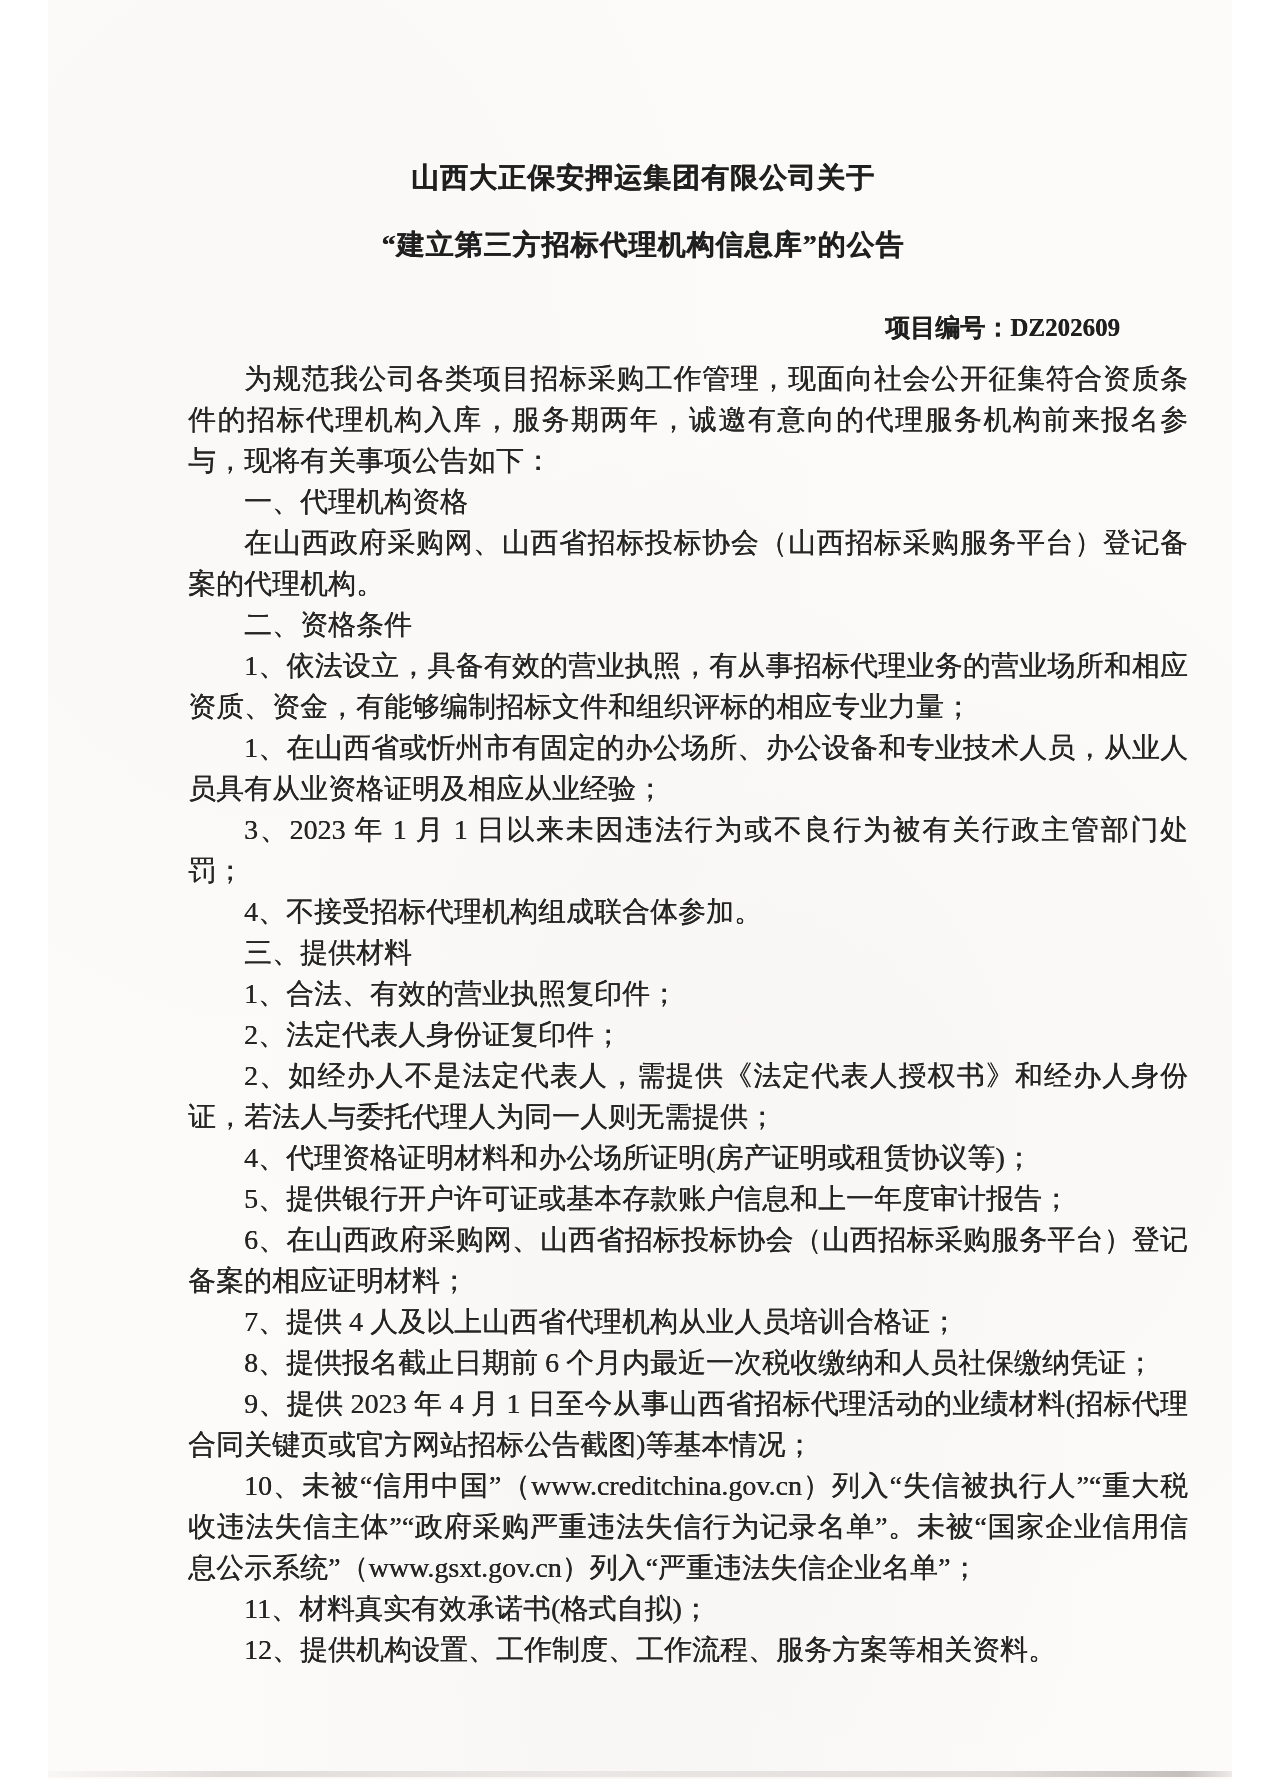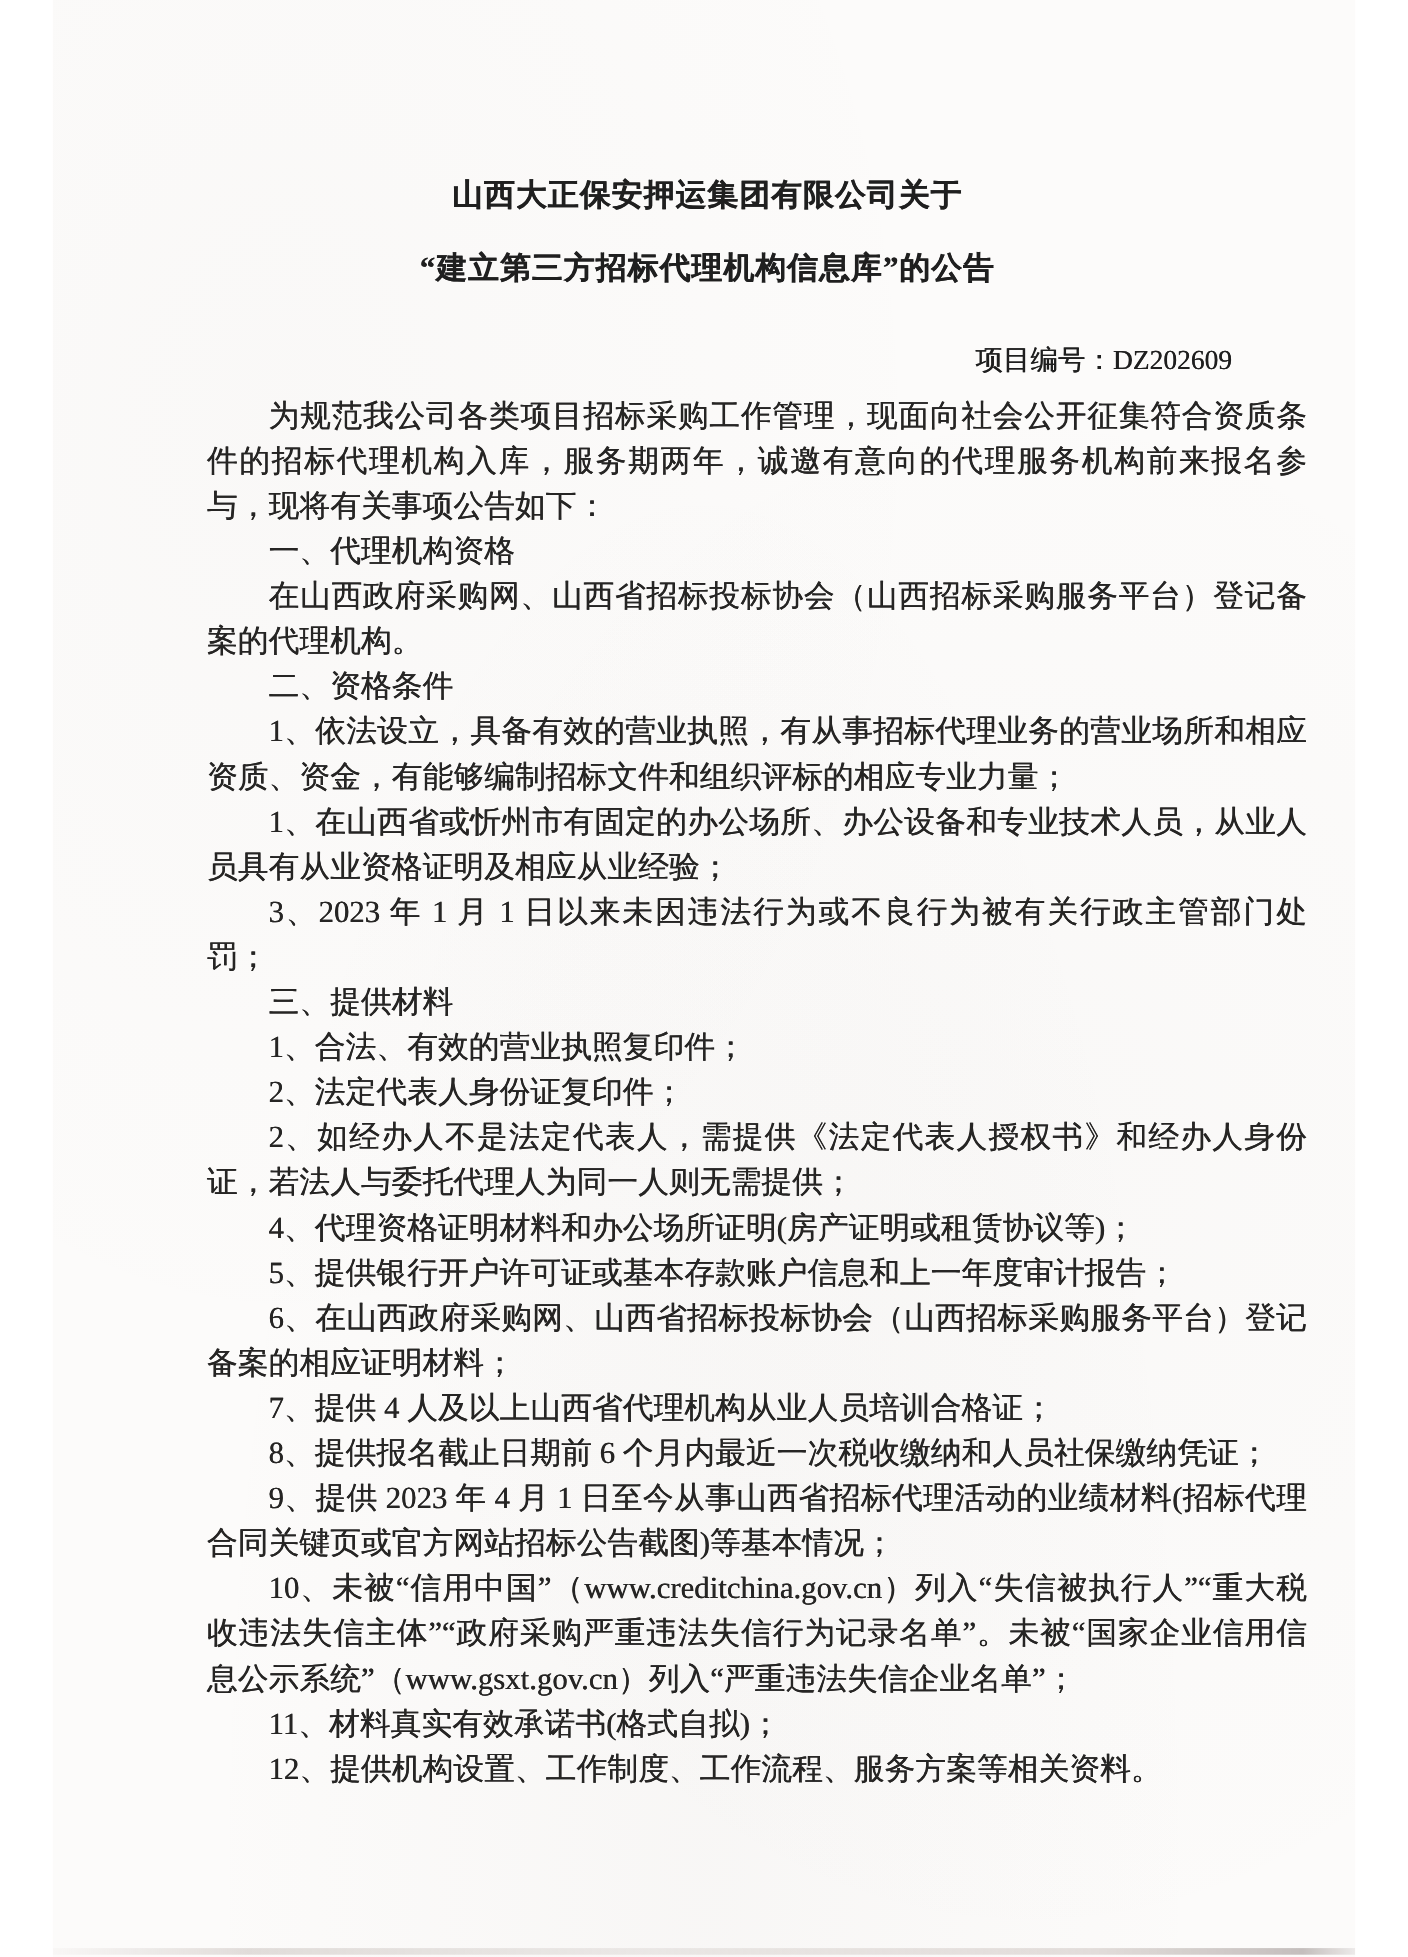--- a/index.html
+++ b/index.html
@@ -37,21 +37,21 @@
     letter-spacing: 1px;
     text-shadow: 0.4px 0 0 currentColor;
   }
   .title2 {
     margin-top: 31px;
   }
   .project {
     margin-top: 47px;
     font-size: 25px;
     line-height: 36px;
-    font-weight: normal;
+    font-weight: bold;
     text-align: right;
     padding-right: 68px;
     text-shadow: 0.3px 0 0 currentColor;
   }
   .bodytext {
     margin-top: 12px;
   }
   .bodytext p {
     margin: 0;
     font-size: 28px;
@@ -86,20 +86,21 @@
     <div class="title title2">“建立第三方招标代理机构信息库”的公告</div>
     <div class="project">项目编号：DZ202609</div>
     <div class="bodytext">
       <p>为规范我公司各类项目招标采购工作管理，现面向社会公开征集符合资质条件的招标代理机构入库，服务期两年，诚邀有意向的代理服务机构前来报名参与，现将有关事项公告如下：</p>
       <p>一、代理机构资格</p>
       <p>在山西政府采购网、山西省招标投标协会（山西招标采购服务平台）登记备案的代理机构。</p>
       <p>二、资格条件</p>
       <p>1、依法设立，具备有效的营业执照，有从事招标代理业务的营业场所和相应资质、资金，有能够编制招标文件和组织评标的相应专业力量；</p>
       <p>1、在山西省或忻州市有固定的办公场所、办公设备和专业技术人员，从业人员具有从业资格证明及相应从业经验；</p>
       <p>3、2023 年 1 月 1 日以来未因违法行为或不良行为被有关行政主管部门处罚；</p>
+      <p>4、不接受招标代理机构组成联合体参加。</p>
       <p>三、提供材料</p>
       <p>1、合法、有效的营业执照复印件；</p>
       <p>2、法定代表人身份证复印件；</p>
       <p>2、如经办人不是法定代表人，需提供《法定代表人授权书》和经办人身份证，若法人与委托代理人为同一人则无需提供；</p>
       <p>4、代理资格证明材料和办公场所证明(房产证明或租赁协议等)；</p>
       <p>5、提供银行开户许可证或基本存款账户信息和上一年度审计报告；</p>
       <p>6、在山西政府采购网、山西省招标投标协会（山西招标采购服务平台）登记备案的相应证明材料；</p>
       <p>7、提供 4 人及以上山西省代理机构从业人员培训合格证；</p>
       <p>8、提供报名截止日期前 6 个月内最近一次税收缴纳和人员社保缴纳凭证；</p>
       <p>9、提供 2023 年 4 月 1 日至今从事山西省招标代理活动的业绩材料(招标代理合同关键页或官方网站招标公告截图)等基本情况；</p>

